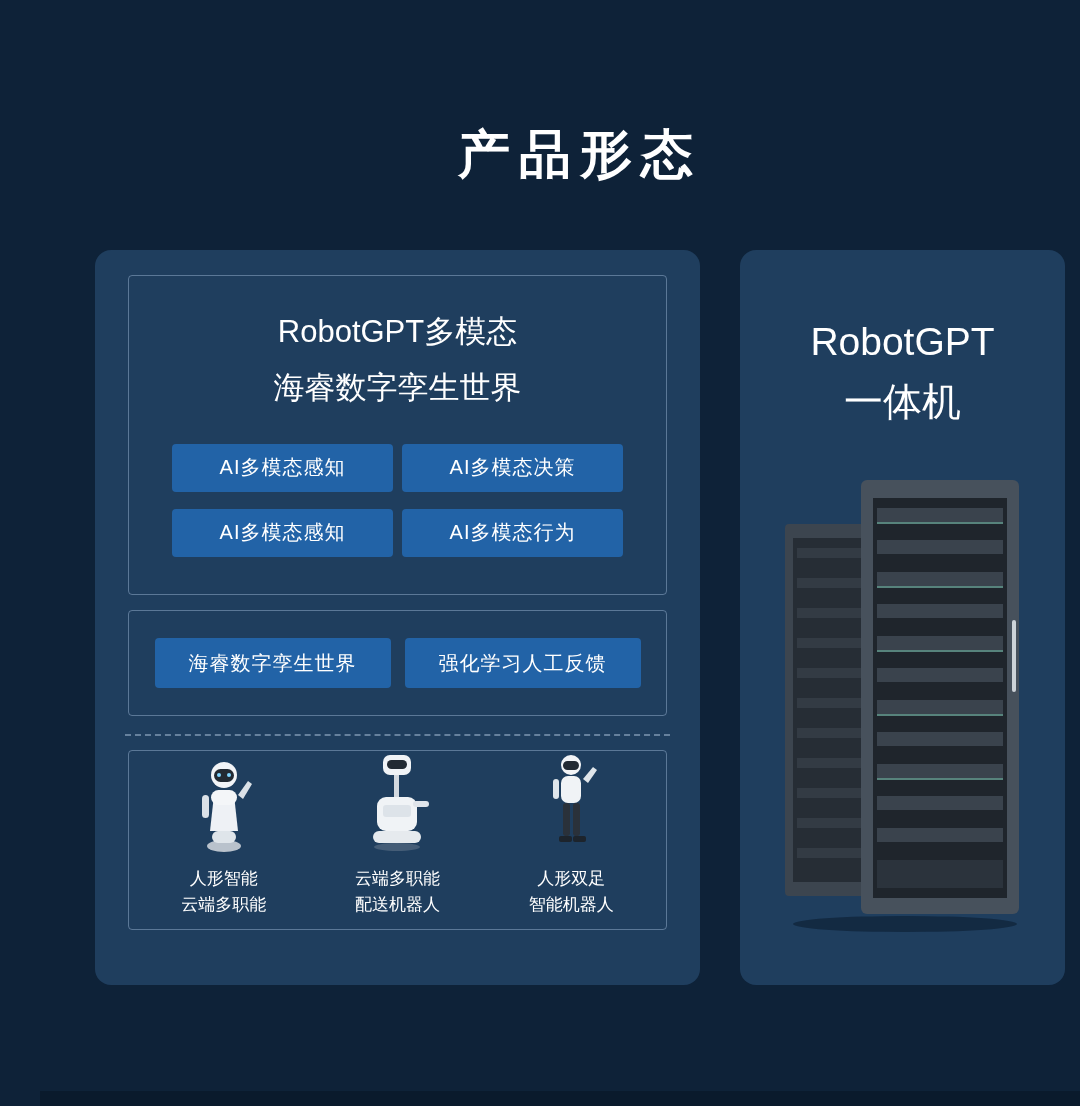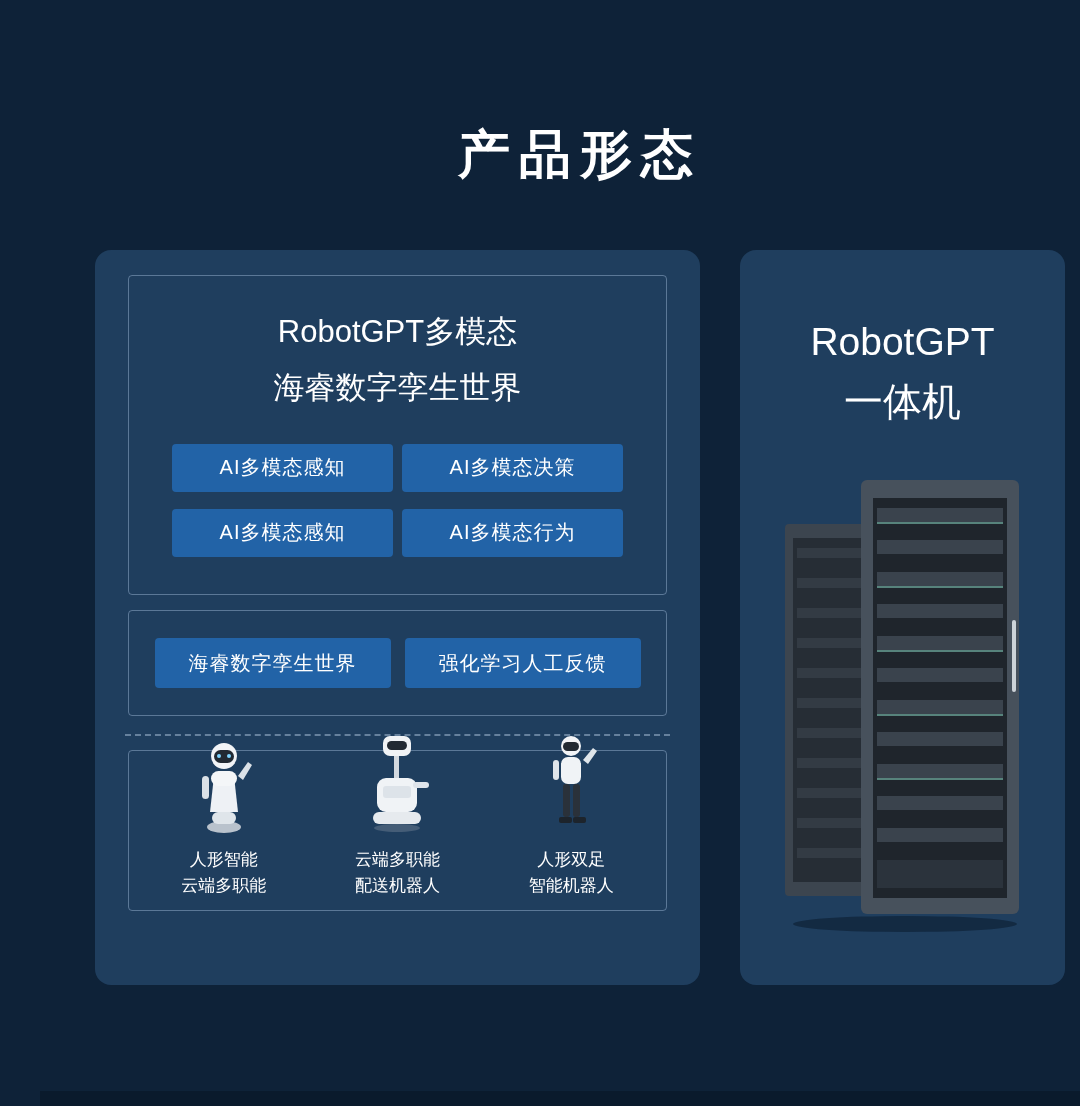--- a/index.html
+++ b/index.html
@@ -35,21 +35,21 @@
   .panel-right{ left:700px; width:325px; height:735px; }
 
   .section {
     position:absolute;
     left:33px; right:33px;
     border:1px solid rgba(140,168,198,0.55);
     border-radius:4px;
   }
   .sec-platform { top:25px;  height:320px; }
   .sec-capability { top:360px; height:106px; }
-  .sec-robots { top:500px; height:161px; }
+  .sec-robots { top:500px; height:180px; }
 
   .platform-title {
     margin-top:28px;
     text-align:center;
     color:#ffffff;
     font-size:31px;
     font-weight:400;
     line-height:1.8;
   }
   .modules {

